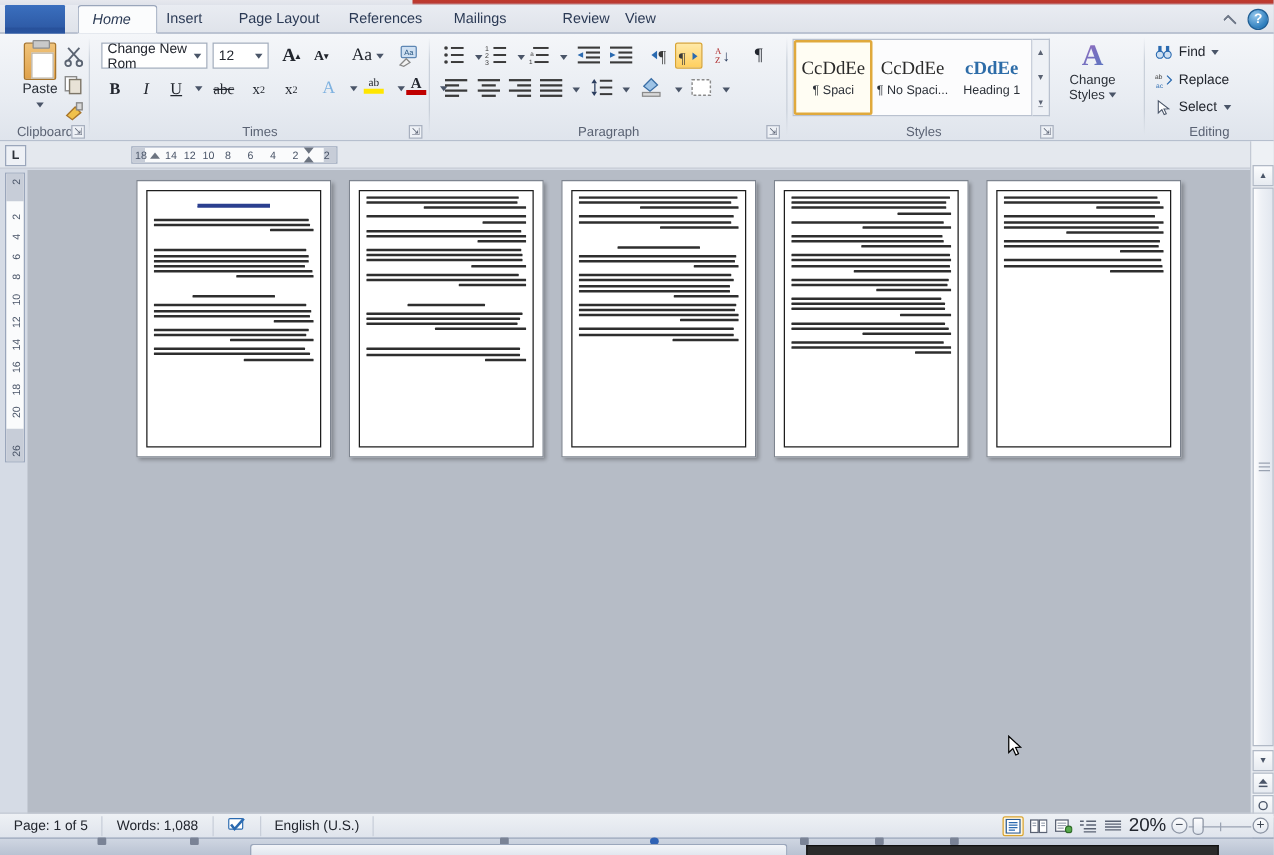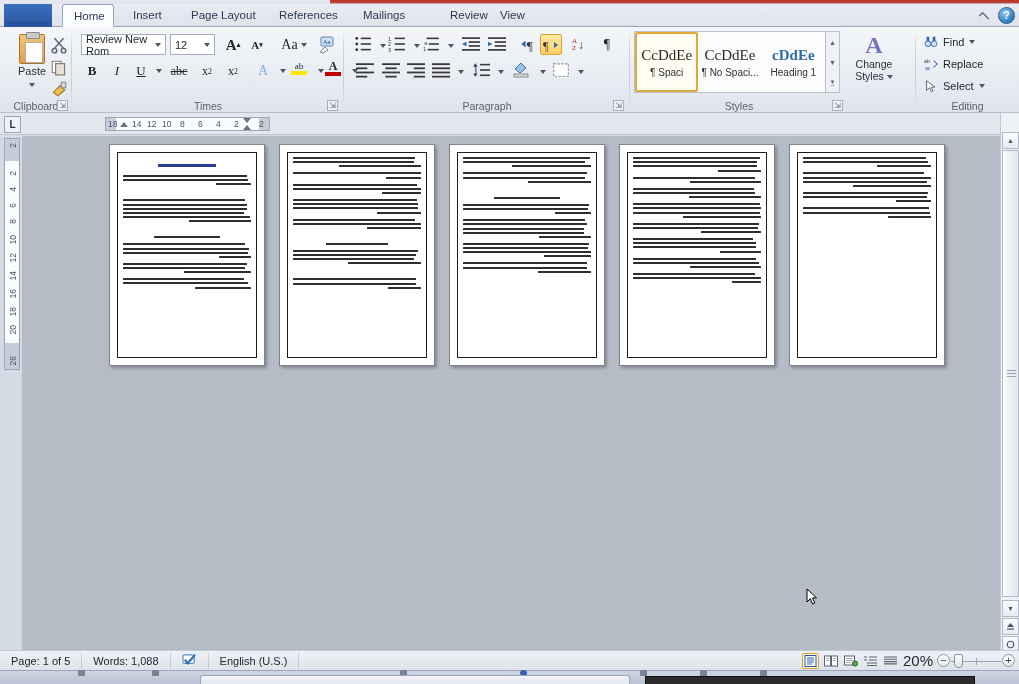--- a/index.html
+++ b/index.html
@@ -283,21 +283,21 @@
 </head>
 <body>
 
 <div id="app">
 
   <div class="frame-top"></div>
   <div class="frame-top left"></div>
 
   <div class="tabrow">
     <div class="tab file" style="left:4px;width:48px;">File</div>
-    <div class="tab active" style="left:62px;width:52px;">Home</div>
+    <div class="tab active" style="left:62px;width:64px;font-style:italic;">Home</div>
     <div class="tab" style="left:122px;">Insert</div>
     <div class="tab" style="left:180px;">Page Layout</div>
     <div class="tab" style="left:268px;">References</div>
     <div class="tab" style="left:352px;">Mailings</div>
     <div class="tab" style="left:439px;">Review</div>
     <div class="tab" style="left:489px;">View</div>
 
     <div class="win-btns">
       <div class="chev-up"></div>
       <div class="help-btn">?</div>
@@ -327,21 +327,21 @@
         <path d="M3 11 L9 5 L13 9 L7 14 Z" fill="#f0c14b" stroke="#a8752c"></path>
         <rect x="10" y="2" width="4" height="5" fill="#d9d9d9" stroke="#8a8a8a"></rect>
       </svg>
       <div class="group-label">Clipboard</div>
       <div class="dlg-launcher" style="right:4px;">⇲</div>
       <div class="group-sep" style="right:0;"></div>
     </div>
 
     <div class="group" style="left:72px;width:272px;">
       <div class="combo" style="left:9px;top:7px;width:85px;">
-        <span>Review New Rom</span>
+        <span>Change New Rom</span>
         <span class="cb-caret caret"></span>
       </div>
       <div class="combo" style="left:98px;top:7px;width:45px;">
         <span>12</span>
         <span class="cb-caret caret"></span>
       </div>
       <div class="rbtn" style="left:150px;top:7px;width:22px;font-family:'Liberation Serif',serif;font-weight:bold;font-size:15px;">
         <span>A</span>
           <sup style="font-size:7px;">▴</sup>
       </div>

